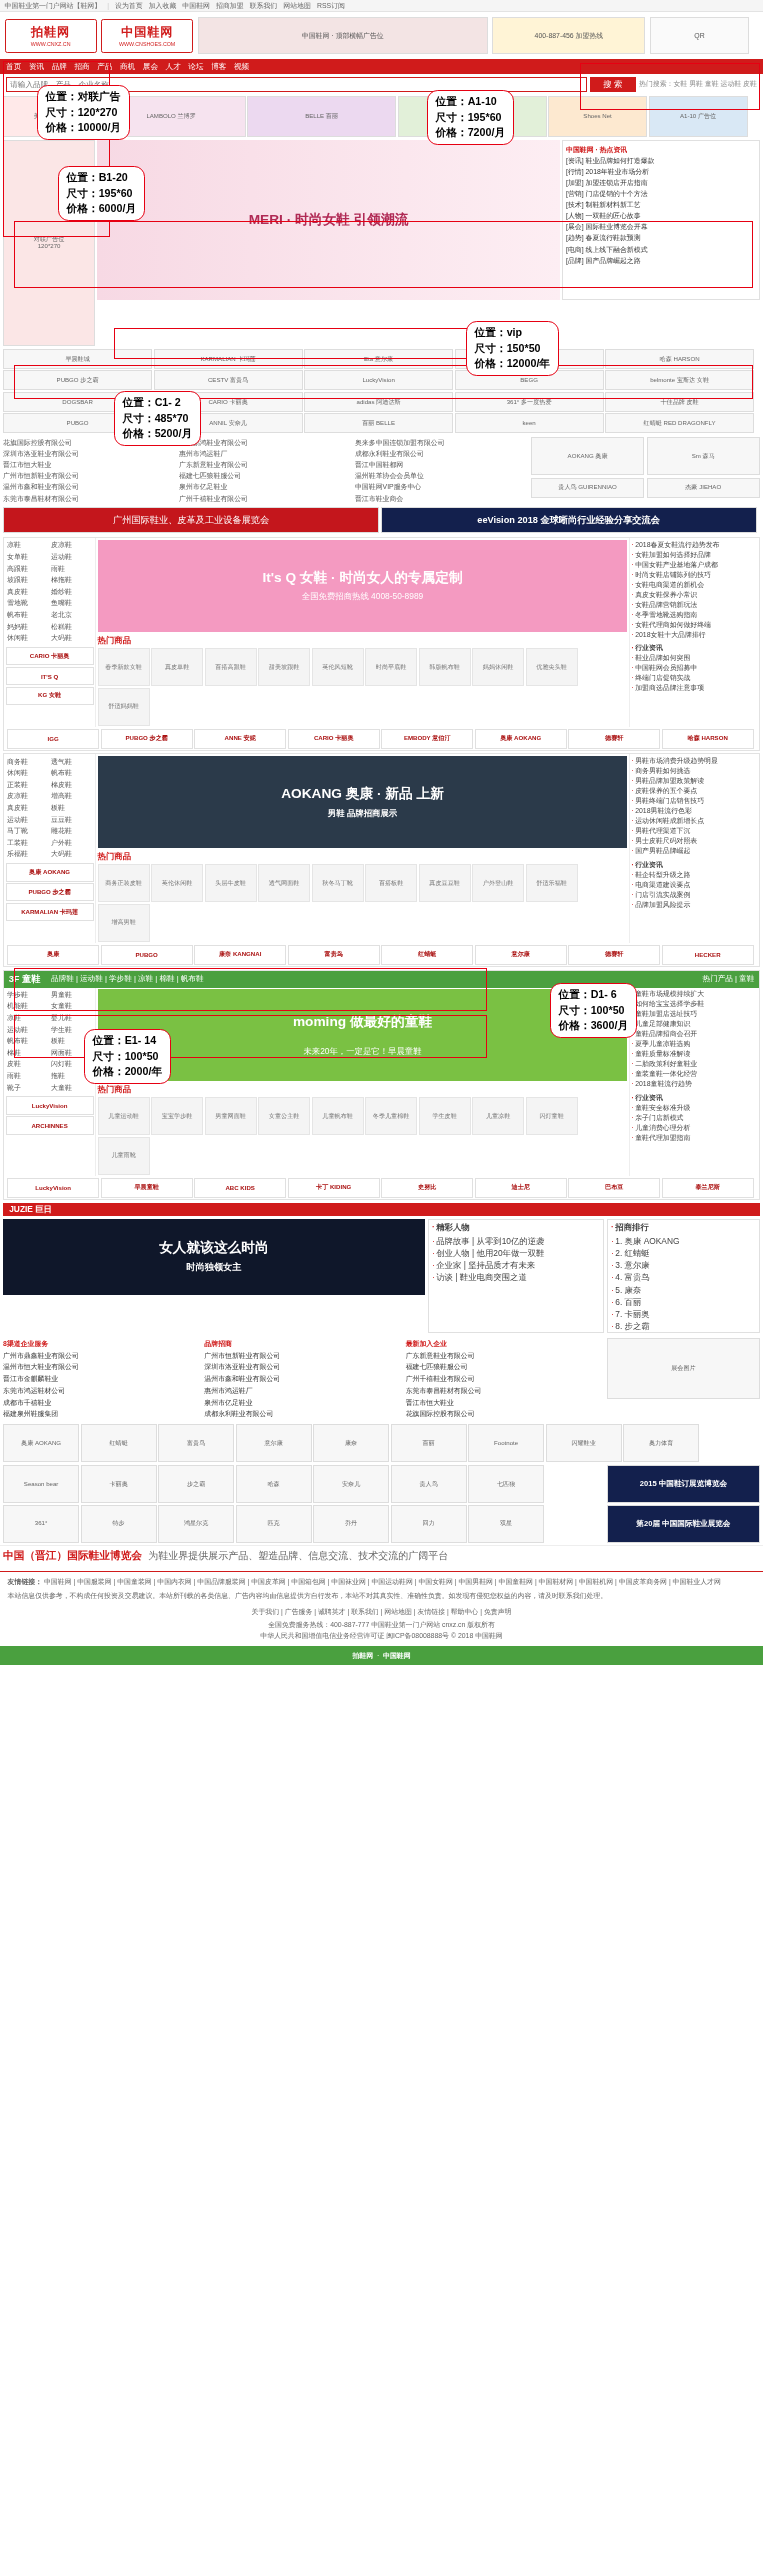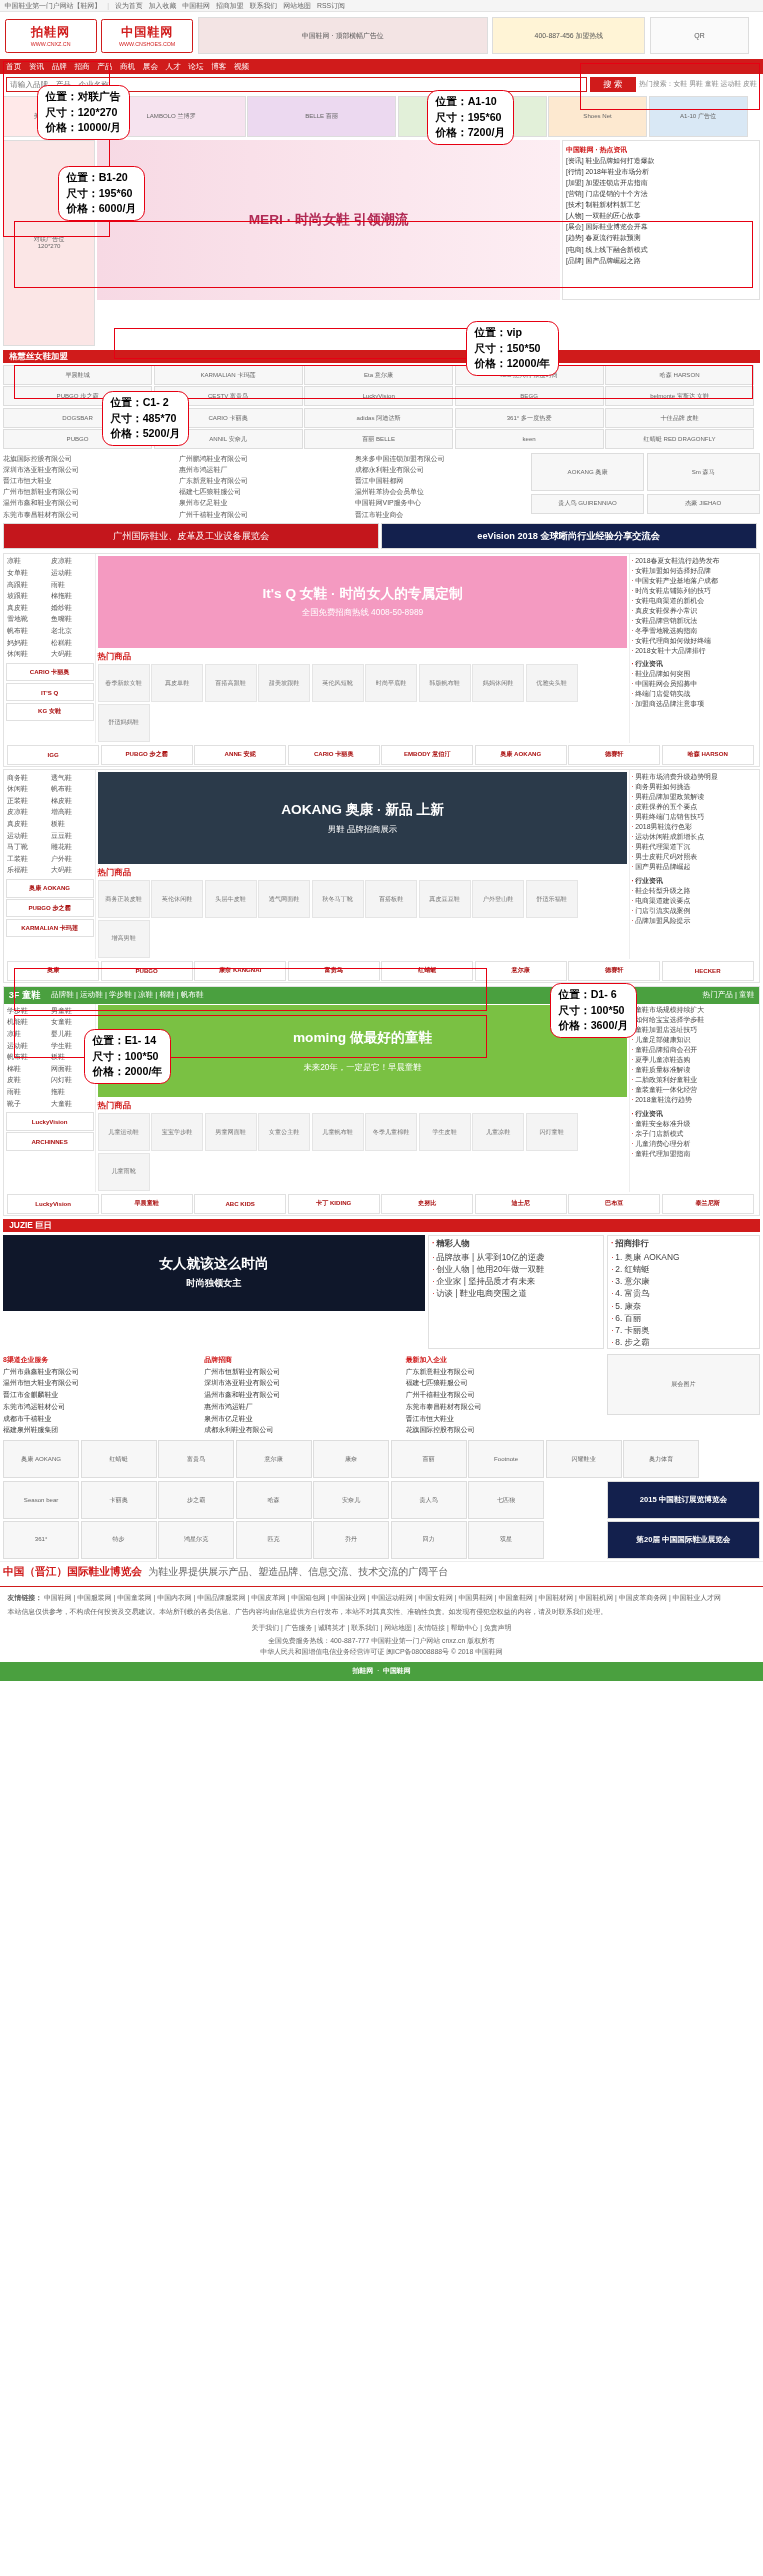--- a/index.html
+++ b/index.html
@@ -198,21 +198,20 @@
         <div>[技术] 制鞋新材料新工艺</div>
         <div>[人物] 一双鞋的匠心故事</div>
         <div>[展会] 国际鞋业博览会开幕</div>
         <div>[趋势] 春夏流行鞋款预测</div>
         <div>[电商] 线上线下融合新模式</div>
         <div>[品牌] 国产品牌崛起之路</div>
       </div>
     </div>
   </div>
 
-  <div class="secbar">格慧丝女鞋加盟</div>
   <div class="strip" style="flex-wrap:wrap;">
     <div class="ad" style="width:149px;height:20px;">早晨鞋城</div>
     <div class="ad" style="width:149px;height:20px;">KARMALIAN 卡玛莲</div>
     <div class="ad" style="width:149px;height:20px;">Eta 意尔康</div>
     <div class="ad" style="width:149px;height:20px;">IGG 意大利·浪漫时尚</div>
     <div class="ad" style="width:149px;height:20px;">哈森 HARSON</div>
     <div class="ad" style="width:149px;height:20px;">PUBGO 步之霸</div>
     <div class="ad" style="width:149px;height:20px;">CESTV 富贵鸟</div>
     <div class="ad" style="width:149px;height:20px;">LuckyVision</div>
     <div class="ad" style="width:149px;height:20px;">BEGG</div>
@@ -410,21 +409,21 @@
               </tr>
         </tbody>
           </table>
         <div class="brand" style="width:100%;height:18.3px;margin-top:3.1px;">奥康 AOKANG</div>
         <div class="brand" style="width:100%;height:18.3px;margin-top:1.5px;">PUBGO 步之霸</div>
         <div class="brand" style="width:100%;height:18.3px;margin-top:1.5px;">KARMALIAN 卡玛莲</div>
       </div>
       <div class="fl-mid">
         <div class="banner" style="background:#2b3a4a;flex-direction:column;">
           <div>AOKANG 奥康 · 新品 上新</div>
-          <div style="font-size:8.4px;font-weight:normal;margin-top:4.6px;">男鞋 品牌招商展示</div>
+          <div style="font-size:8.4px;font-weight:bold;margin-top:4.6px;">男鞋 品牌招商展示</div>
         </div>
         <div class="bold red" style="margin-top:3.1px;">热门商品</div>
         <div class="thumbs">
           <div class="thumb">商务正装皮鞋</div>
           <div class="thumb">英伦休闲鞋</div>
           <div class="thumb">头层牛皮鞋</div>
           <div class="thumb">透气网面鞋</div>
           <div class="thumb">秋冬马丁靴</div>
           <div class="thumb">百搭板鞋</div>
           <div class="thumb">真皮豆豆鞋</div>
@@ -717,21 +716,21 @@
   <div class="callout" style="left:58px;  top:166px;">
     <div>位置：B1-20</div>
     <div>尺寸：195*60</div>
     <div>价格：6000/月</div>
   </div>
   <div class="callout" style="left:466px; top:321px;">
     <div>位置：vip</div>
     <div>尺寸：150*50</div>
     <div>价格：12000/年</div>
   </div>
-  <div class="callout" style="left:102px; top:391px;">
+  <div class="callout" style="left:114px; top:391px;">
     <div>位置：C1- 2</div>
     <div>尺寸：485*70</div>
     <div>价格：5200/月</div>
   </div>
   <div class="callout" style="left:550px; top:983px;">
     <div>位置：D1- 6</div>
     <div>尺寸：100*50</div>
     <div>价格：3600/月</div>
   </div>
   <div class="callout" style="left:84px; top:1029px;">

